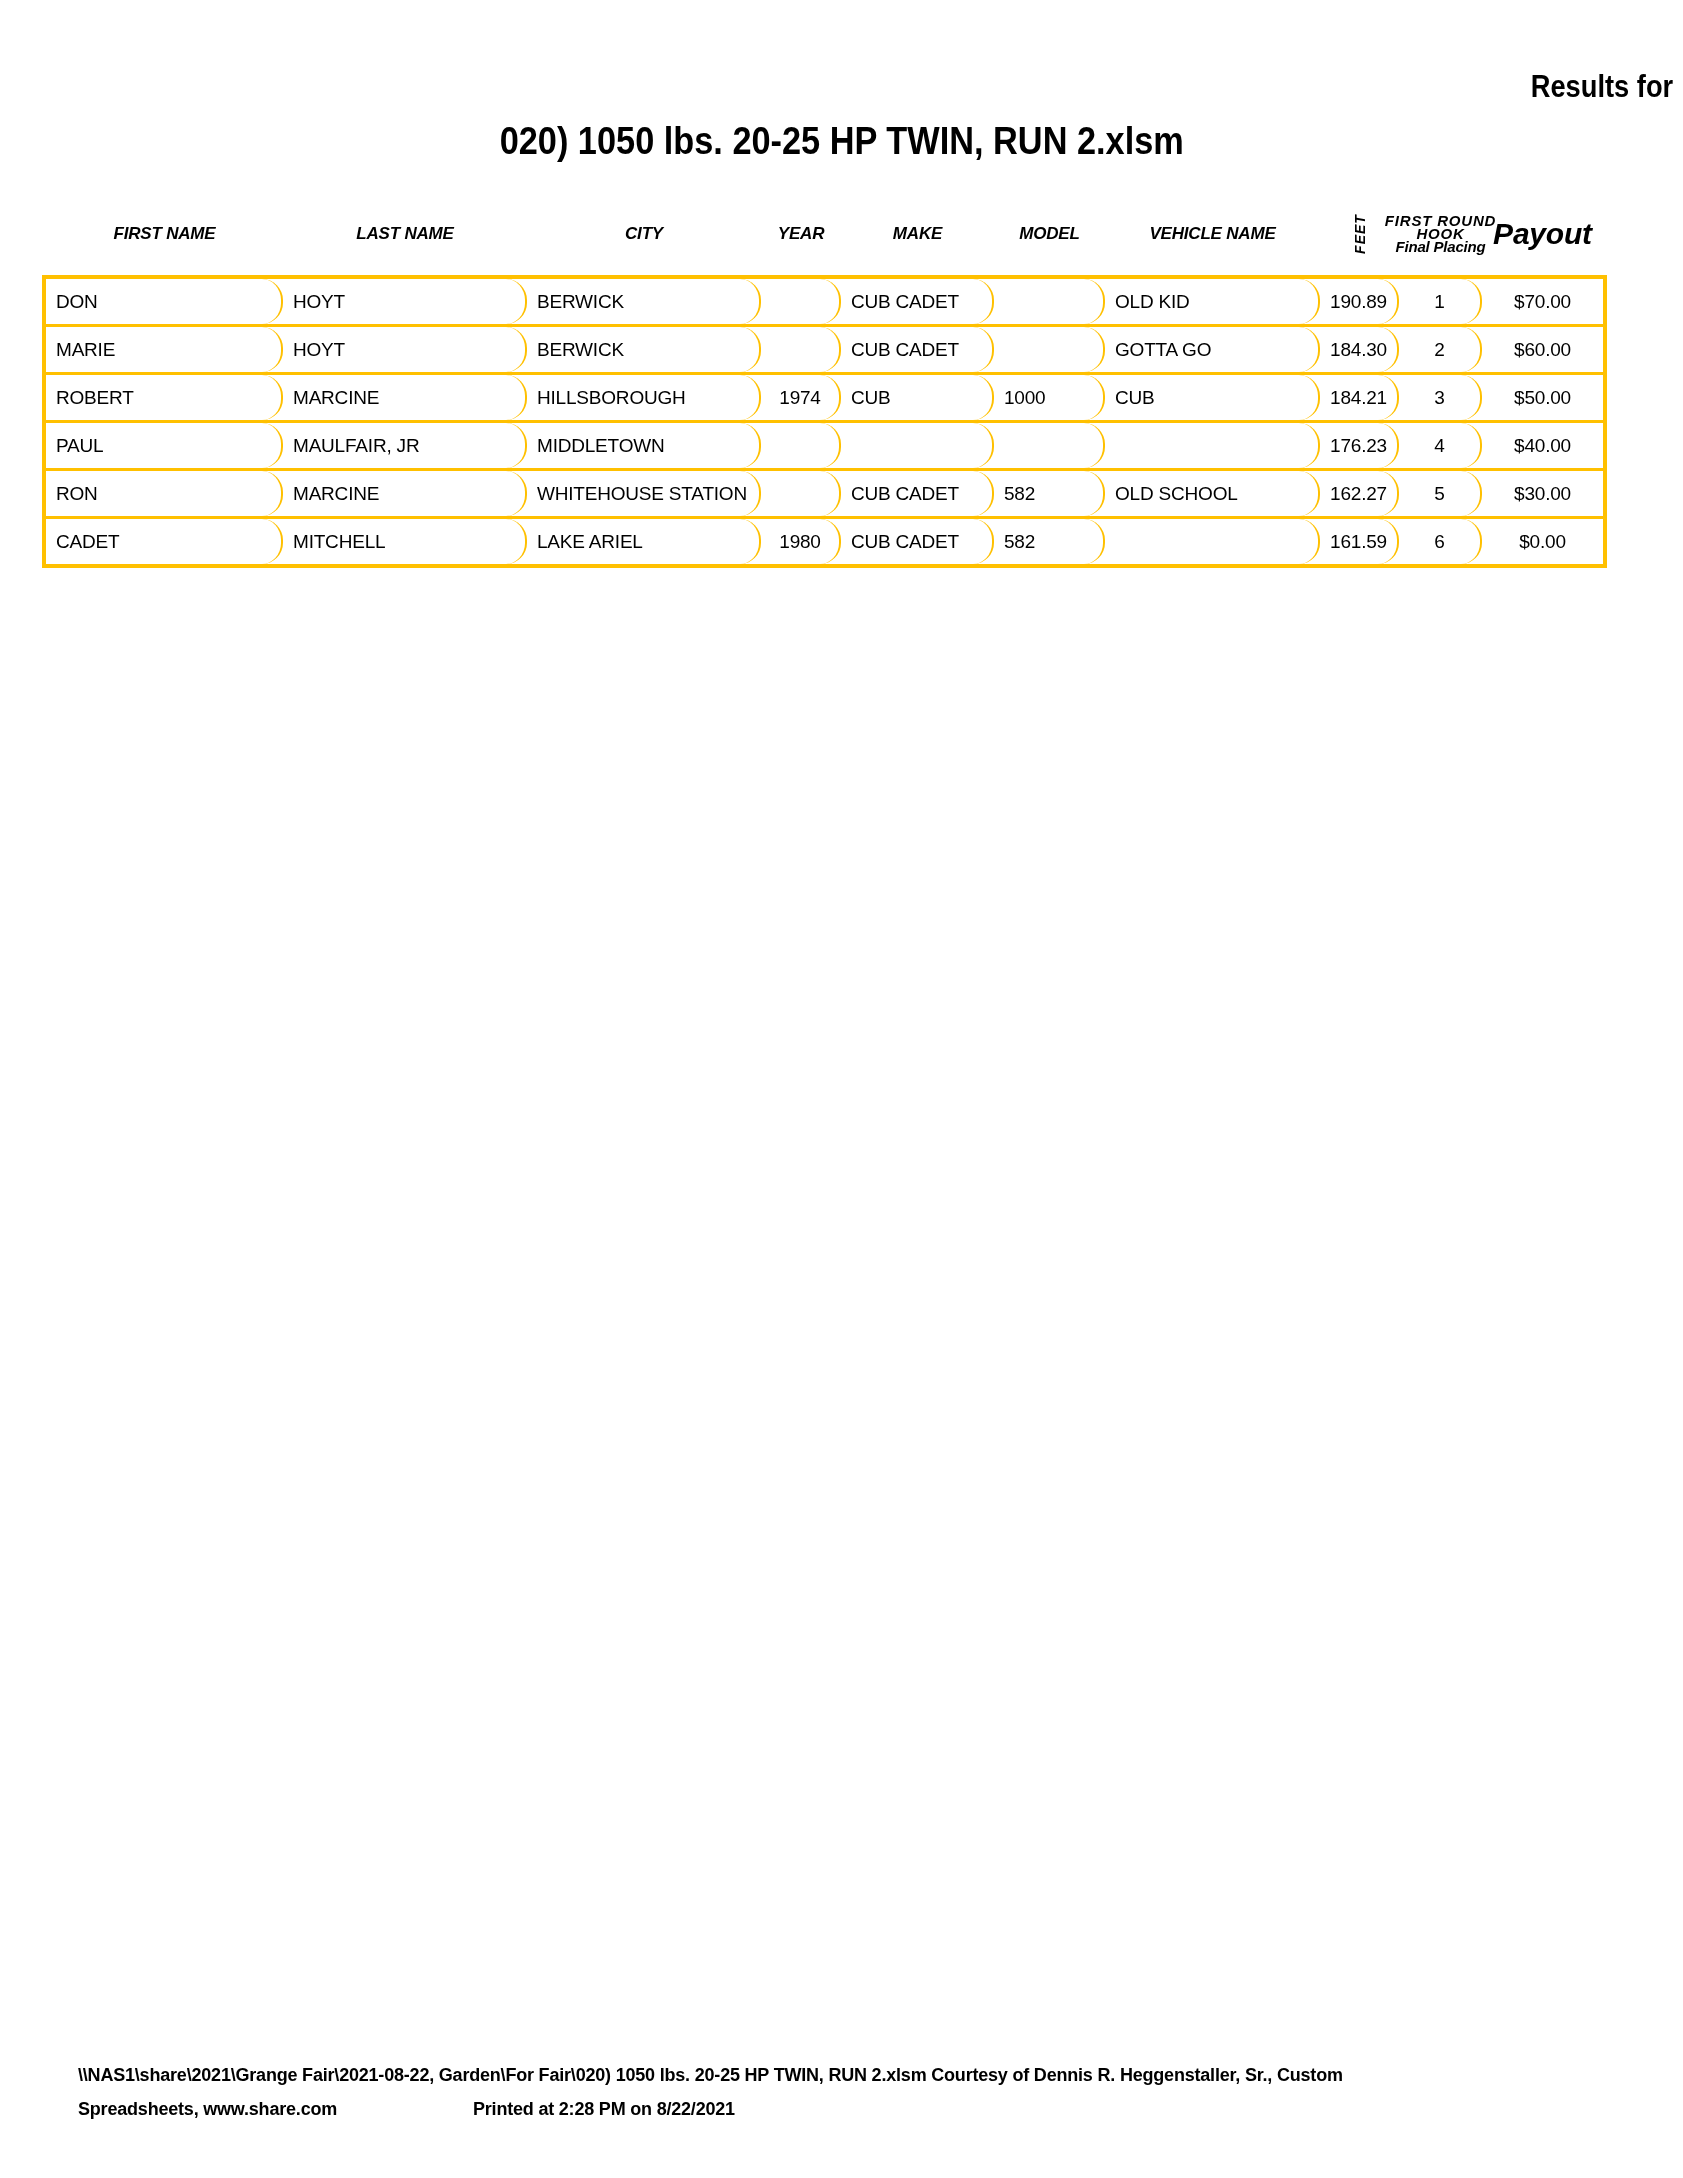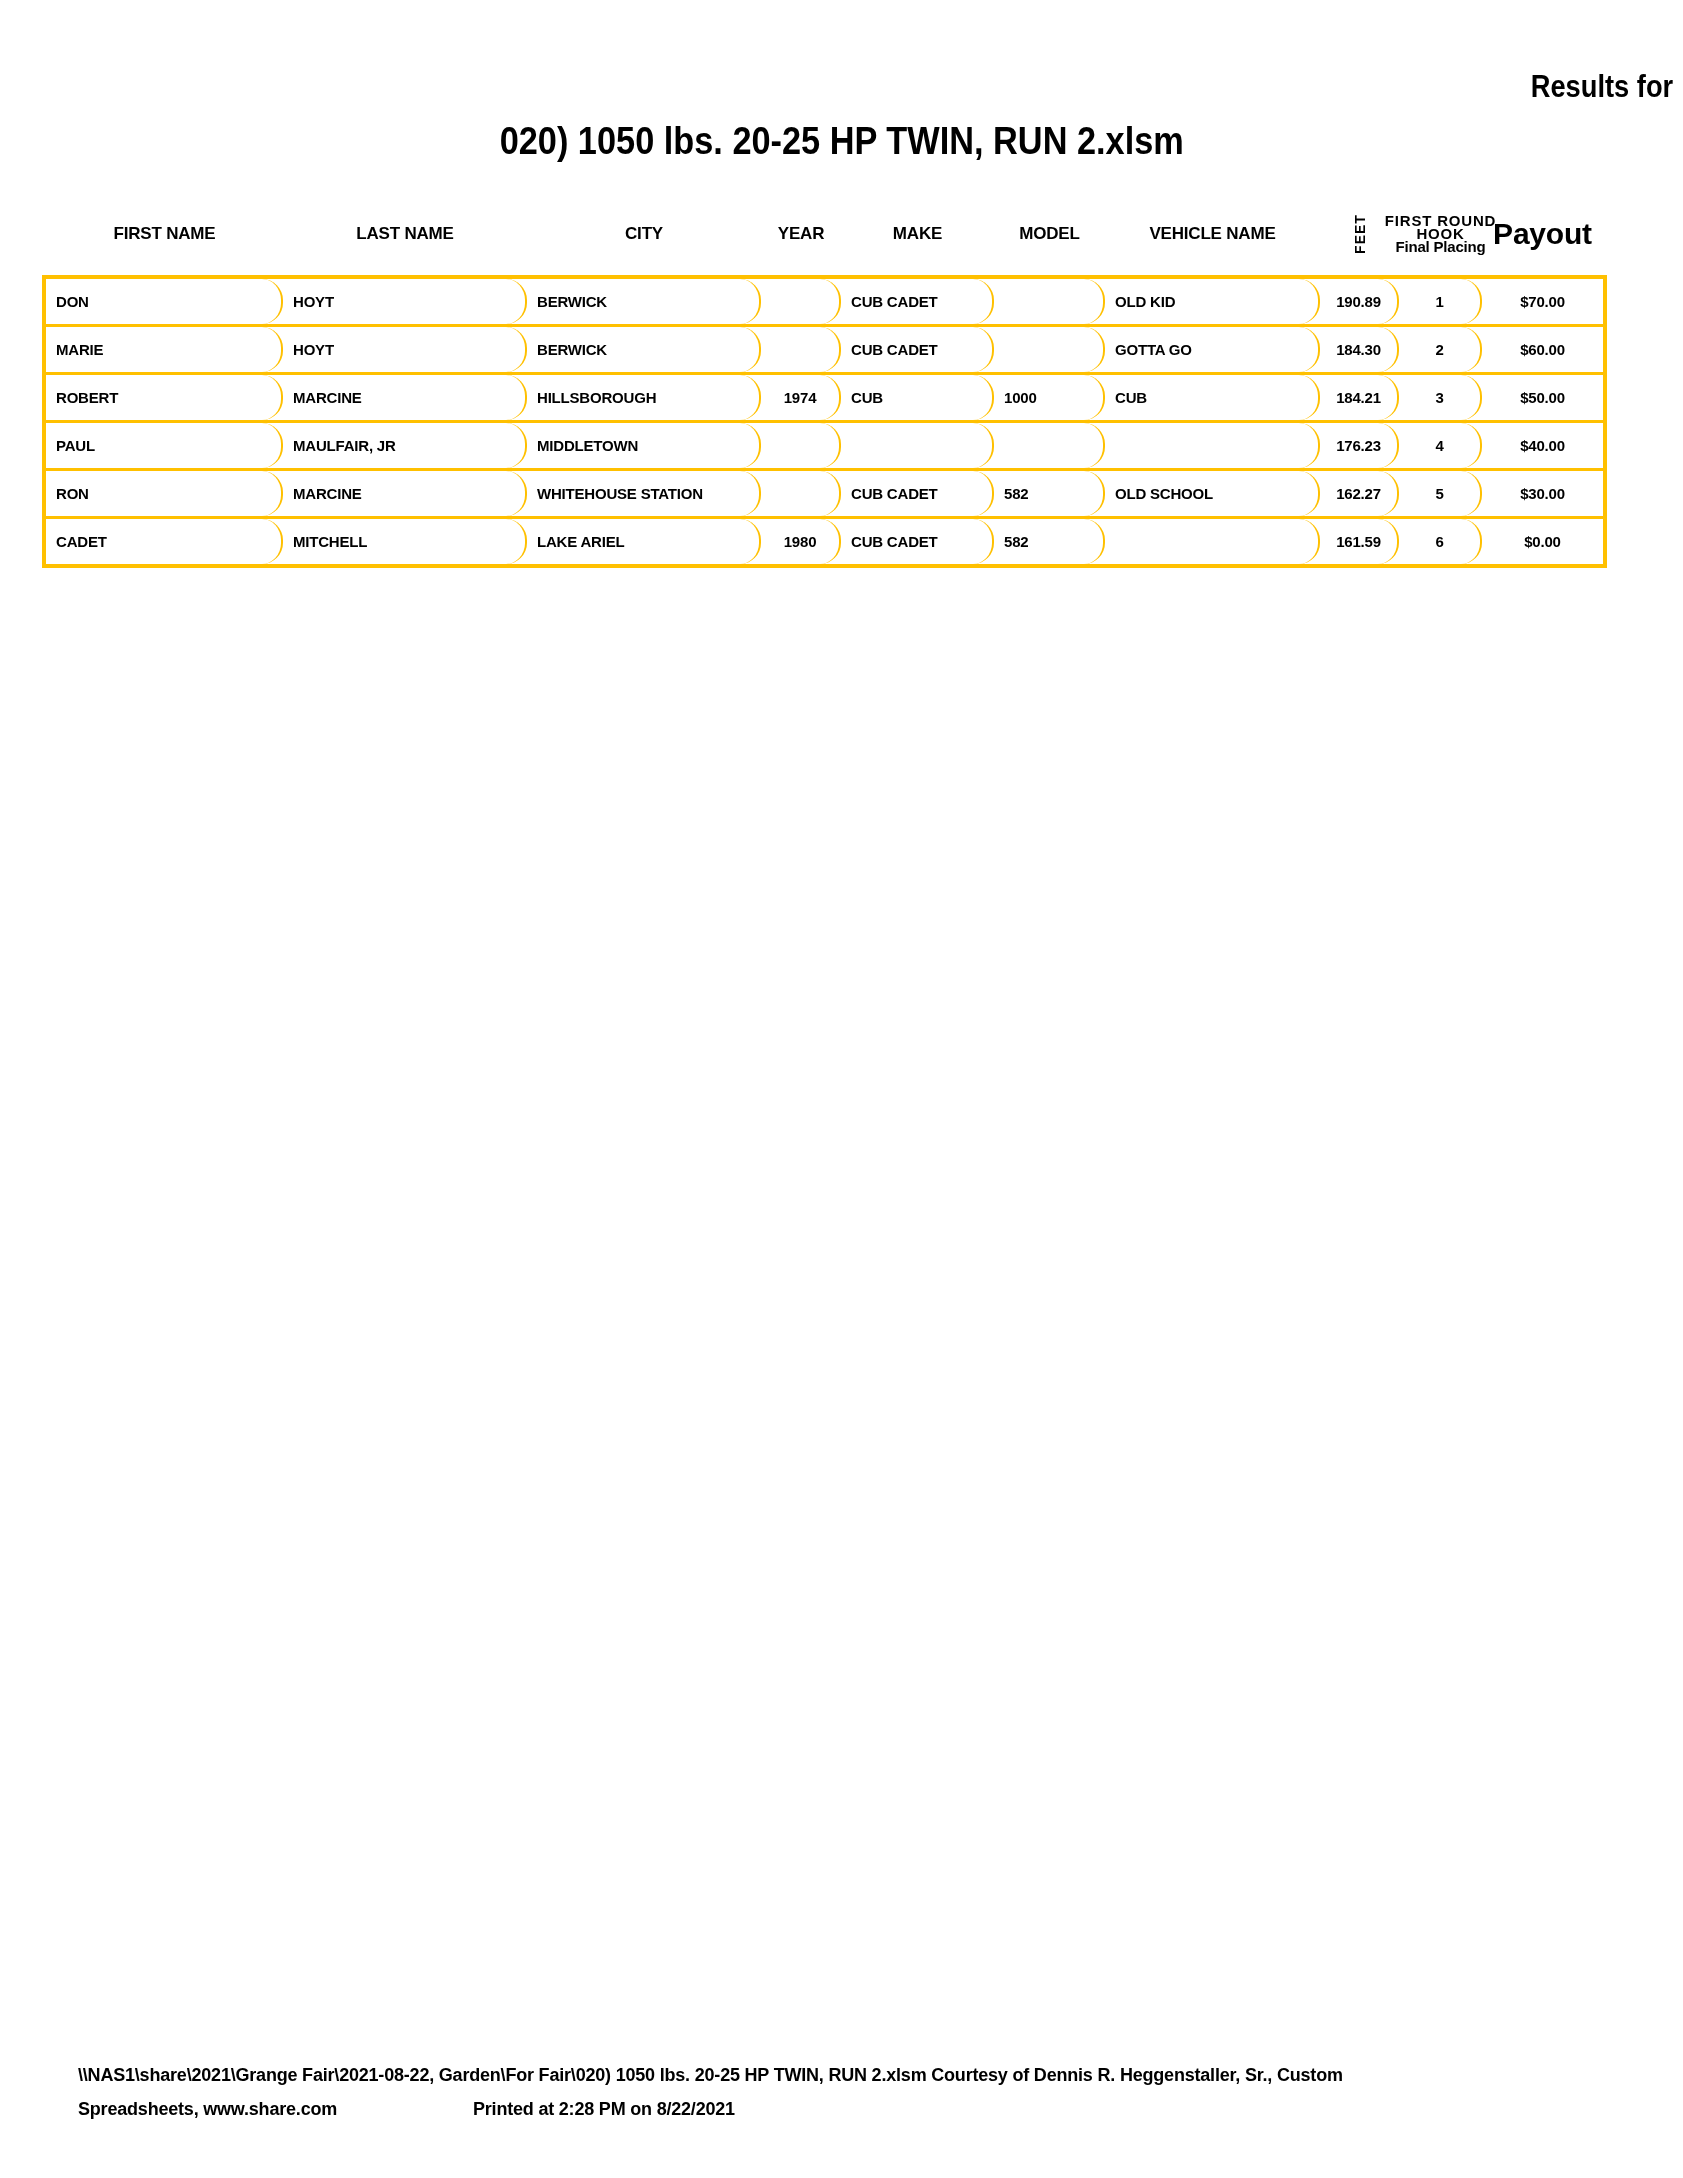--- a/index.html
+++ b/index.html
@@ -14,21 +14,21 @@
   }
   .title .squeeze{display:inline-block;transform:scaleX(.88);transform-origin:center;}
   .subtitle{
     position:absolute;top:119px;left:0;width:1683px;text-align:center;
     font-weight:bold;font-size:39px;white-space:nowrap;
   }
   .subtitle .squeeze{display:inline-block;transform:scaleX(.88);transform-origin:center;}
 
   .thead{
     position:absolute;left:46px;top:201px;width:1557px;height:65px;
-    display:flex;align-items:stretch;
+    display:flex;align-items:stretch;font-style:italic;
   }
   .hc{
     display:flex;align-items:center;justify-content:center;
     font-weight:bold;font-size:17px;letter-spacing:-0.2px;
     box-sizing:border-box;white-space:nowrap;
   }
   .feet-h span{
     display:inline-block;transform:rotate(-90deg);transform-origin:center;
     font-size:14px;letter-spacing:1px;
   }
@@ -40,21 +40,21 @@
   .c6{width:111px}.c7{width:215px}.c8{width:79px}.c9{width:83px}.c10{width:122px;flex:1;}
 
   .tbl{
     position:absolute;left:42px;top:275px;width:1565px;
     border:4px solid #FFC000;box-sizing:border-box;background:#fff;
   }
   .tr{display:flex;height:45px;border-bottom:3px solid #FFC000;}
   .tr:last-child{border-bottom:none;}
   .td{
     display:flex;align-items:center;
-    font-weight:bold;font-size:15px;letter-spacing:-0.2px;
+    font-weight:normal;font-size:19px;letter-spacing:-0.2px;
     border-right:2px solid #FFC000;box-sizing:border-box;
     white-space:nowrap;overflow:hidden;border-radius:21px;
   }
   .td:last-child{border-right:none;}
   .al{justify-content:flex-start;padding-left:10px;}
   .ac{justify-content:center;}
 
   .footer{
     position:absolute;left:30px;top:2065px;width:1629px;
     font-weight:bold;font-size:18px;letter-spacing:-0.2px;margin-left:48px;

